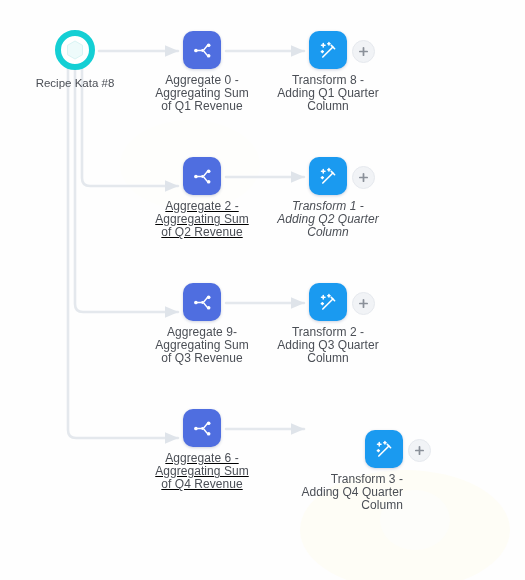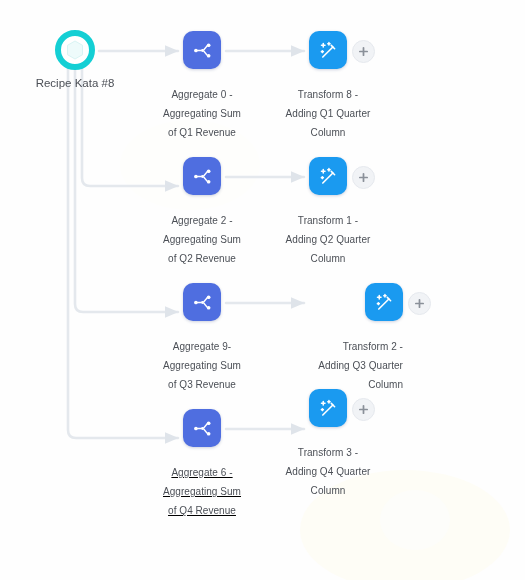--- a/index.html
+++ b/index.html
@@ -83,23 +83,23 @@
     background: #f1f3f6;
     border: 1px solid #e6e9ee;
     display: flex;
     align-items: center;
     justify-content: center;
     cursor: pointer;
   }
   .plus-btn svg { display: block; }
 
   .node-label {
-    margin-top: 16px;
-    font-size: 10px;
-    line-height: 19px;
+    margin-top: 5px;
+    font-size: 12px;
+    line-height: 13px;
     color: #4b4f56;
     letter-spacing: 0.05px;
     font-weight: 400;
     white-space: pre-line;
   }
   .start-label {
     margin-top: 5px;
     font-size: 11.5px;
     line-height: 16px;
     color: #4b4f56;
@@ -181,40 +181,40 @@
         <svg width="11" height="11" viewBox="0 0 12 12" stroke="#8a9099" stroke-width="1.9" stroke-linecap="round">
           <path d="M6 2 V10 M2 6 H10"></path>
         </svg>
       </div>
     </div>
     <div class="node-label">Transform 8 -
 Adding Q1 Quarter
 Column</div>
   </div>
 
-  <div class="node" style="left:202px; top:157px;">
+  <div class="node" style="left:202px; top:157px;text-decoration:underline;">
     <div class="node-icon-wrap">
       <div class="icon-box aggregate">
         <svg width="21" height="21" viewBox="0 0 24 24" fill="none" stroke="#ffffff" stroke-width="1.7" stroke-linecap="round" stroke-linejoin="round">
           <circle cx="4.5" cy="12" r="2.1" fill="#ffffff" stroke="none"></circle>
           <circle cx="19" cy="6" r="2.1" fill="#ffffff" stroke="none"></circle>
           <circle cx="19" cy="18" r="2.1" fill="#ffffff" stroke="none"></circle>
           <circle cx="12" cy="12" r="1.7" fill="#ffffff" stroke="none"></circle>
           <path d="M6.5 12 H10.3"></path>
           <path d="M13.6 11.2 L17 7"></path>
           <path d="M13.6 12.8 L17 17"></path>
         </svg>
       </div>
     </div>
     <div class="node-label">Aggregate 2 -
 Aggregating Sum
 of Q2 Revenue</div>
   </div>
 
-  <div class="node" style="left:328px; top:157px;">
+  <div class="node" style="left:328px; top:157px;font-style:italic;">
     <div class="node-icon-wrap">
       <div class="icon-box transform">
         <svg width="21" height="21" viewBox="0 0 24 24" fill="none" stroke="#ffffff" stroke-width="1.8" stroke-linecap="round" stroke-linejoin="round">
           <path d="M5.5 19.5 L17 8"></path>
           <path d="M15.2 6.2 L19 10"></path>
           <path d="M6 4 V8 M4 6 H8"></path>
           <path d="M12.5 3 V5.6 M11.2 4.3 H13.8"></path>
           <path d="M5 12.2 V14.4 M3.9 13.3 H6.1"></path>
         </svg>
       </div>
@@ -241,21 +241,21 @@
           <path d="M13.6 11.2 L17 7"></path>
           <path d="M13.6 12.8 L17 17"></path>
         </svg>
       </div>
     </div>
     <div class="node-label">Aggregate 9-
 Aggregating Sum
 of Q3 Revenue</div>
   </div>
 
-  <div class="node" style="left:328px; top:283px;text-align:right;">
+  <div class="node" style="left:328px; top:283px;">
     <div class="node-icon-wrap">
       <div class="icon-box transform">
         <svg width="21" height="21" viewBox="0 0 24 24" fill="none" stroke="#ffffff" stroke-width="1.8" stroke-linecap="round" stroke-linejoin="round">
           <path d="M5.5 19.5 L17 8"></path>
           <path d="M15.2 6.2 L19 10"></path>
           <path d="M6 4 V8 M4 6 H8"></path>
           <path d="M12.5 3 V5.6 M11.2 4.3 H13.8"></path>
           <path d="M5 12.2 V14.4 M3.9 13.3 H6.1"></path>
         </svg>
       </div>
@@ -282,21 +282,21 @@
           <path d="M13.6 11.2 L17 7"></path>
           <path d="M13.6 12.8 L17 17"></path>
         </svg>
       </div>
     </div>
     <div class="node-label">Aggregate 6 -
 Aggregating Sum
 of Q4 Revenue</div>
   </div>
 
-  <div class="node" style="left:328px; top:389px;">
+  <div class="node" style="left:328px; top:430px;text-align:right;">
     <div class="node-icon-wrap">
       <div class="icon-box transform">
         <svg width="21" height="21" viewBox="0 0 24 24" fill="none" stroke="#ffffff" stroke-width="1.8" stroke-linecap="round" stroke-linejoin="round">
           <path d="M5.5 19.5 L17 8"></path>
           <path d="M15.2 6.2 L19 10"></path>
           <path d="M6 4 V8 M4 6 H8"></path>
           <path d="M12.5 3 V5.6 M11.2 4.3 H13.8"></path>
           <path d="M5 12.2 V14.4 M3.9 13.3 H6.1"></path>
         </svg>
       </div>

